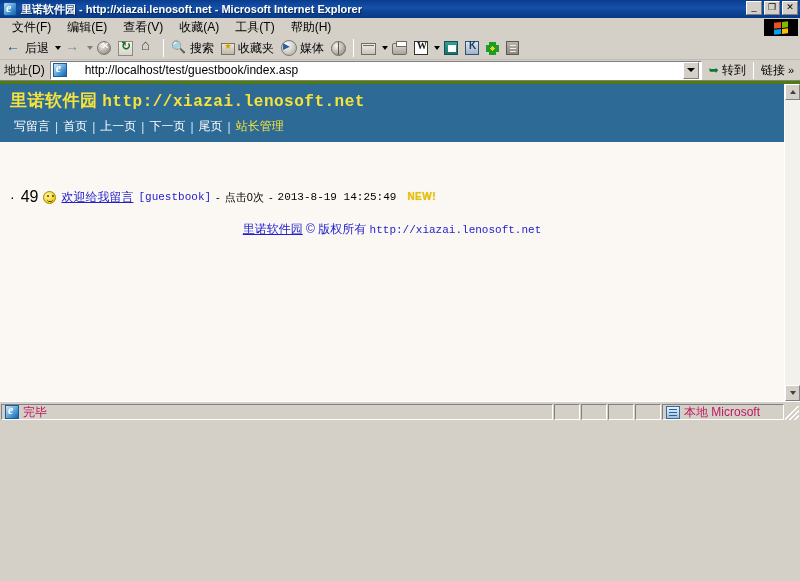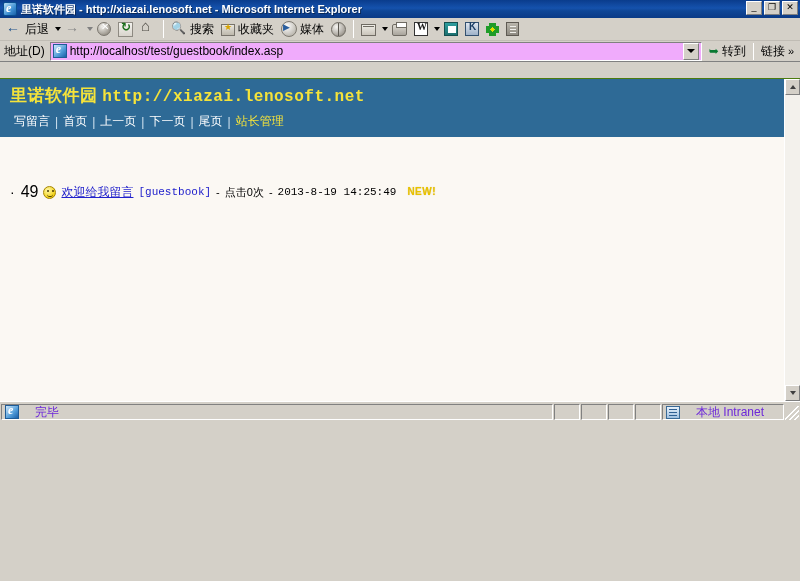--- a/index.html
+++ b/index.html
@@ -338,27 +338,28 @@
   }
   .addr-label {
     font-size: 12px;
     color: #000;
     white-space: nowrap;
     padding-right: 2px;
   }
   .addr-field {
     flex: 1 1 auto;
     height: 19px;
-    background: #f0abfc;
+    background: #ffffff;
     border: 1px solid;
     border-color: #808080 #ffffff #ffffff #808080;
     display: flex;
     align-items: center;
     padding: 0 1px;
     position: relative;
+    gap: 15px;
   }
   .addr-field .ie-mini {
     width: 14px; height: 14px;
     background: linear-gradient(135deg,#cfe8fb 0%, #4f9bd8 60%, #1a5fa8 100%);
     border: 1px solid #1f5c97;
     margin: 0 3px 0 1px;
     position: relative;
     flex: 0 0 auto;
   }
   .addr-field .ie-mini::after {
@@ -413,22 +414,21 @@
   }
   .chev { font-size: 11px; }
 
   
   .viewport {
     flex: 1 1 auto;
     position: relative;
     background: #faf7f2;
     display: flex;
     overflow: hidden;
-    border-top: 1px solid #4d7c0f;
-    margin-top: 16px;
+    border-top: 3px solid #4d7c0f;
   }
   .page {
     flex: 1 1 auto;
     overflow: hidden;
     position: relative;
     background: #fbf8f3;
   }
 
   .site-header {
     background: #2e6a96;
@@ -608,24 +608,24 @@
     padding: 2px 1px 1px 1px;
     gap: 1px;
     flex: 0 0 auto;
     border-top: 1px solid #ffffff;
   }
   .sb-panel {
     border: 1px solid;
     border-color: #808080 #ffffff #ffffff #808080;
     display: flex;
     align-items: center;
-    gap: 16px;
+    gap: 4px;
     padding: 4px 3px;
     font-size: 12px;
-    color: #6d28d9;
+    color: #be185d;
     white-space: nowrap;
   }
   .sb-panel.grow { flex: 1 1 auto; }
   .sb-panel.small { width: 26px; }
   .sb-panel.zone { width: 122px; }
   .status-ie {
     width: 14px; height: 14px;
     background: linear-gradient(135deg,#cfe8fb 0%, #4f9bd8 60%, #1a5fa8 100%);
     border: 1px solid #1f5c97;
     position: relative;
@@ -671,20 +671,36 @@
   <div class="titlebar">
     <span class="tb-icon"></span>
     <span class="tb-title">里诺软件园 - http://xiazai.lenosoft.net - Microsoft Internet Explorer</span>
     <div class="tb-buttons">
       <div class="tb-btn">_</div>
       <div class="tb-btn">❐</div>
       <div class="tb-btn">✕</div>
     </div>
   </div>
 
+  <div class="menubar">
+    <div class="menu-item">文件(F)</div>
+    <div class="menu-item">编辑(E)</div>
+    <div class="menu-item">查看(V)</div>
+    <div class="menu-item">收藏(A)</div>
+    <div class="menu-item">工具(T)</div>
+    <div class="menu-item">帮助(H)</div>
+    <div class="win-logo">
+      <span class="flag">
+          <i></i>
+          <i></i>
+          <i></i>
+          <i></i>
+        </span>
+    </div>
+  </div>
 
   <div class="toolbar">
     <div class="tb-item">
       <span class="ico ico-arrow-left"></span>
       <span>后退</span>
     </div>
     <span class="tb-caret"></span>
     <div class="tb-item dim">
       <span class="ico ico-arrow-right"></span>
     </div>
@@ -792,20 +808,25 @@
           <a href="#" class="entry-title">欢迎给我留言</a>
           <span class="entry-author">[guestbook]</span>
           <span class="entry-meta">-</span>
           <span class="entry-meta">点击0次</span>
           <span class="entry-meta">-</span>
           <span class="entry-date">2013-8-19 14:25:49</span>
           <span class="new-badge">NEW!</span>
         </div>
       </div>
 
+      <div class="site-footer">
+        <a href="#" class="f-link">里诺软件园</a>
+        <span class="f-copy">© 版权所有</span>
+        <span class="f-url">http://xiazai.lenosoft.net</span>
+      </div>
 
     </div>
 
     <div class="vscroll">
       <div class="sb-btn up">
           <i></i>
         </div>
       <div class="sb-track"></div>
       <div class="sb-btn down">
           <i></i>
@@ -817,18 +838,18 @@
     <div class="sb-panel grow">
       <span class="status-ie"></span>
       <span>完毕</span>
     </div>
     <div class="sb-panel small"></div>
     <div class="sb-panel small"></div>
     <div class="sb-panel small"></div>
     <div class="sb-panel small"></div>
     <div class="sb-panel zone">
       <span class="zone-icon"></span>
-      <span>本地 Intranet</span>
+      <span>本地 Microsoft</span>
     </div>
     <div class="resize-grip"></div>
   </div>
 
 </div>
 
 </body></html>

